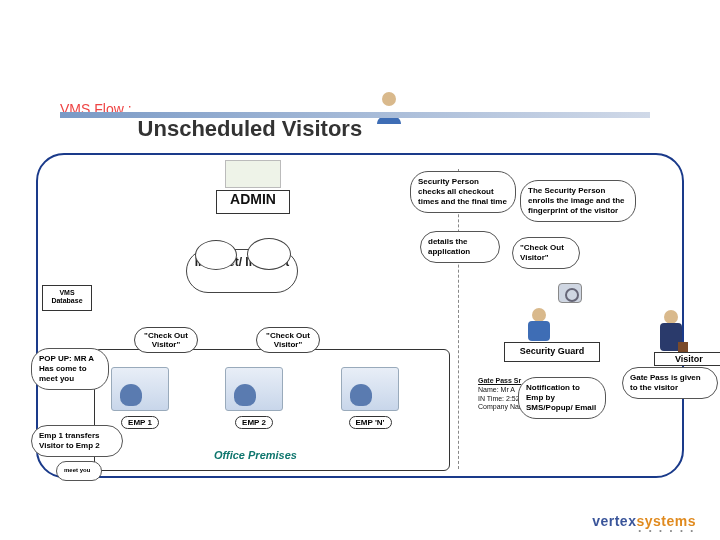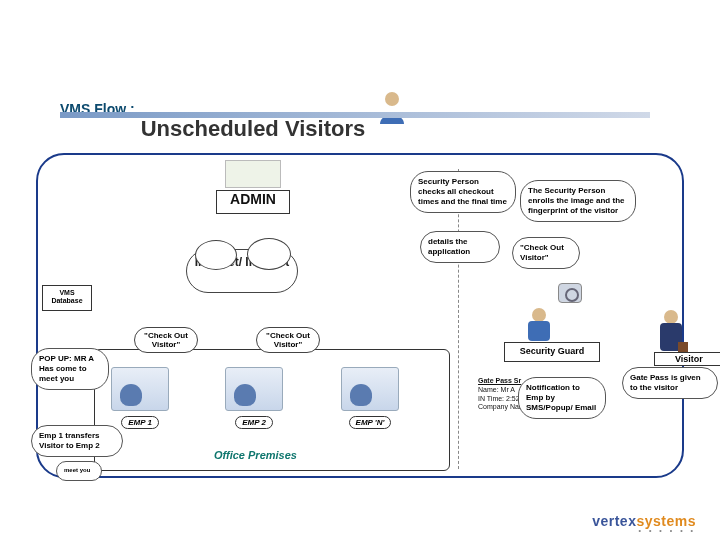--- a/index.html
+++ b/index.html
@@ -14,22 +14,22 @@
   .title-row {
     position: absolute;
     top: 76px;
     left: 60px;
     display: flex;
     align-items: center;
     gap: 6px;
   }
   .title-small {
     font-size: 14px;
-    font-weight: bold;
-    color: #0c4a6e;
+    font-weight: normal;
+    color: #ef4444;
     text-align: right;
   }
   .title-big {
     font-size: 22px;
     font-weight: bold;
     color: #333;
     margin-top: 40px;
   }
   .title-icon {
     margin-left: 6px;
@@ -145,21 +145,20 @@
   }
   .emp .lbl {
     margin-top: 2px;
     font-size: 8px;
     font-weight: bold;
     border: 1px solid #333;
     border-radius: 8px;
     display: inline-block;
     padding: 1px 6px;
     background: #fff;
-    font-style: italic;
   }
   .checkout-bubble {
     position: absolute;
     width: 64px;
     padding: 3px 4px;
     font-size: 8px;
     font-weight: bold;
     text-align: center;
     border: 1px solid #444;
     border-radius: 14px;

